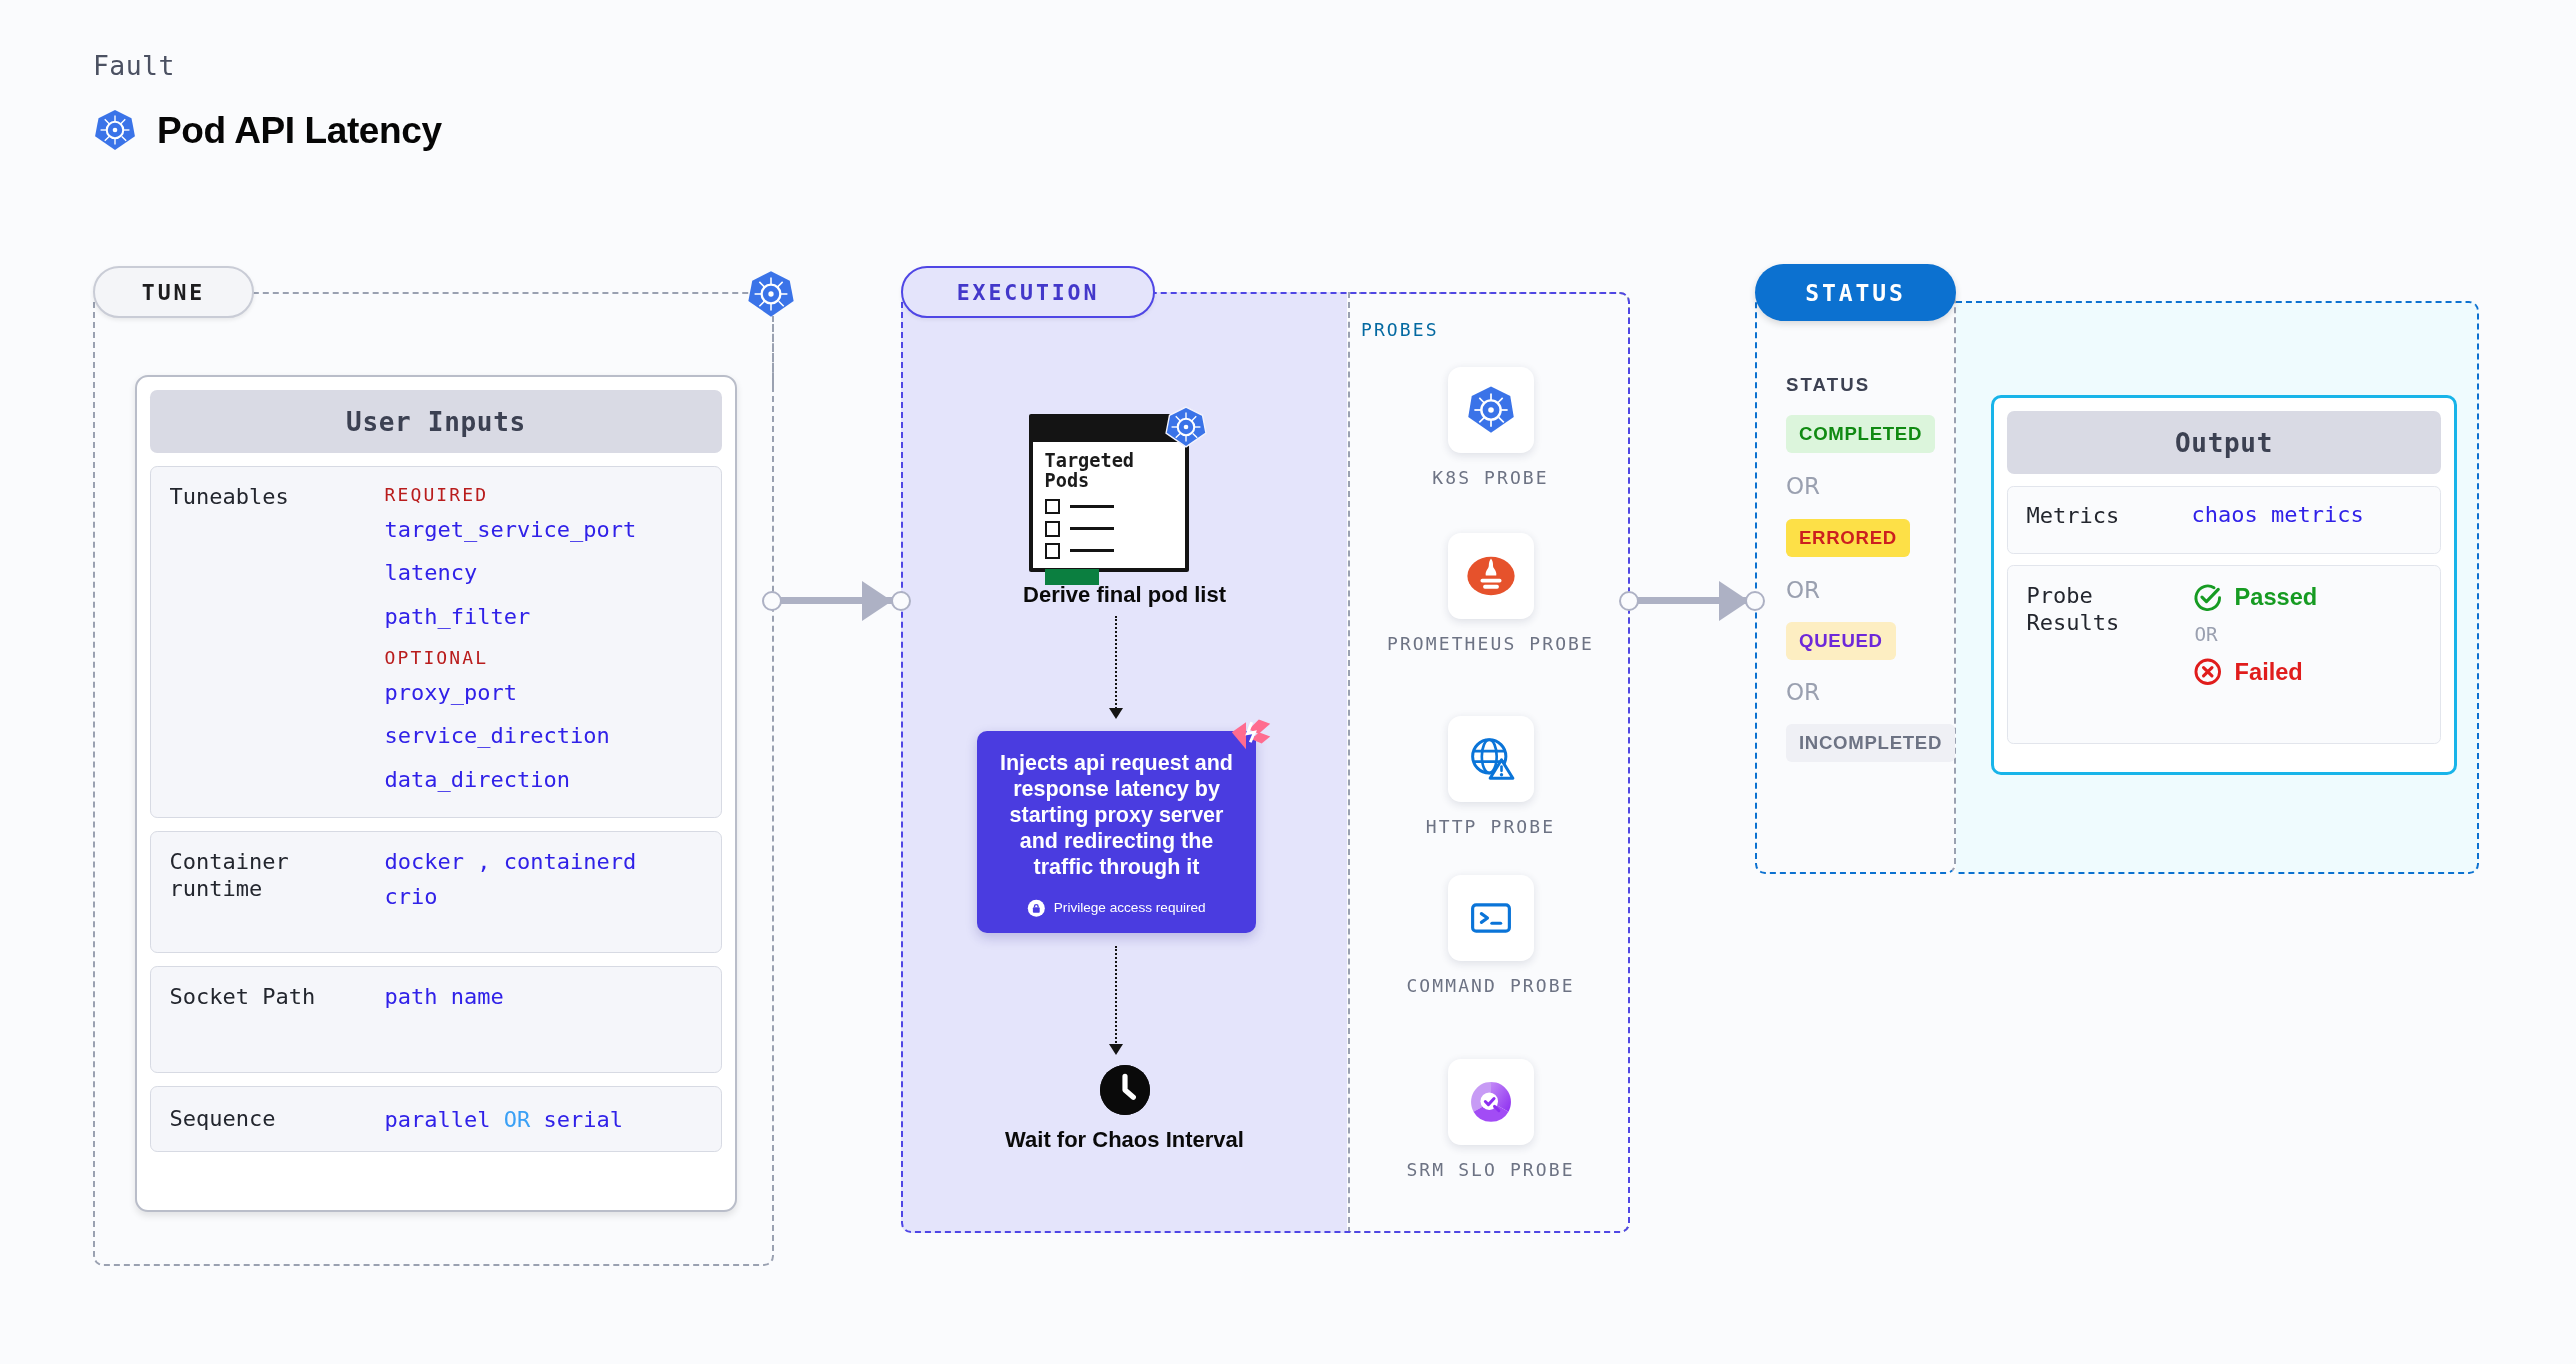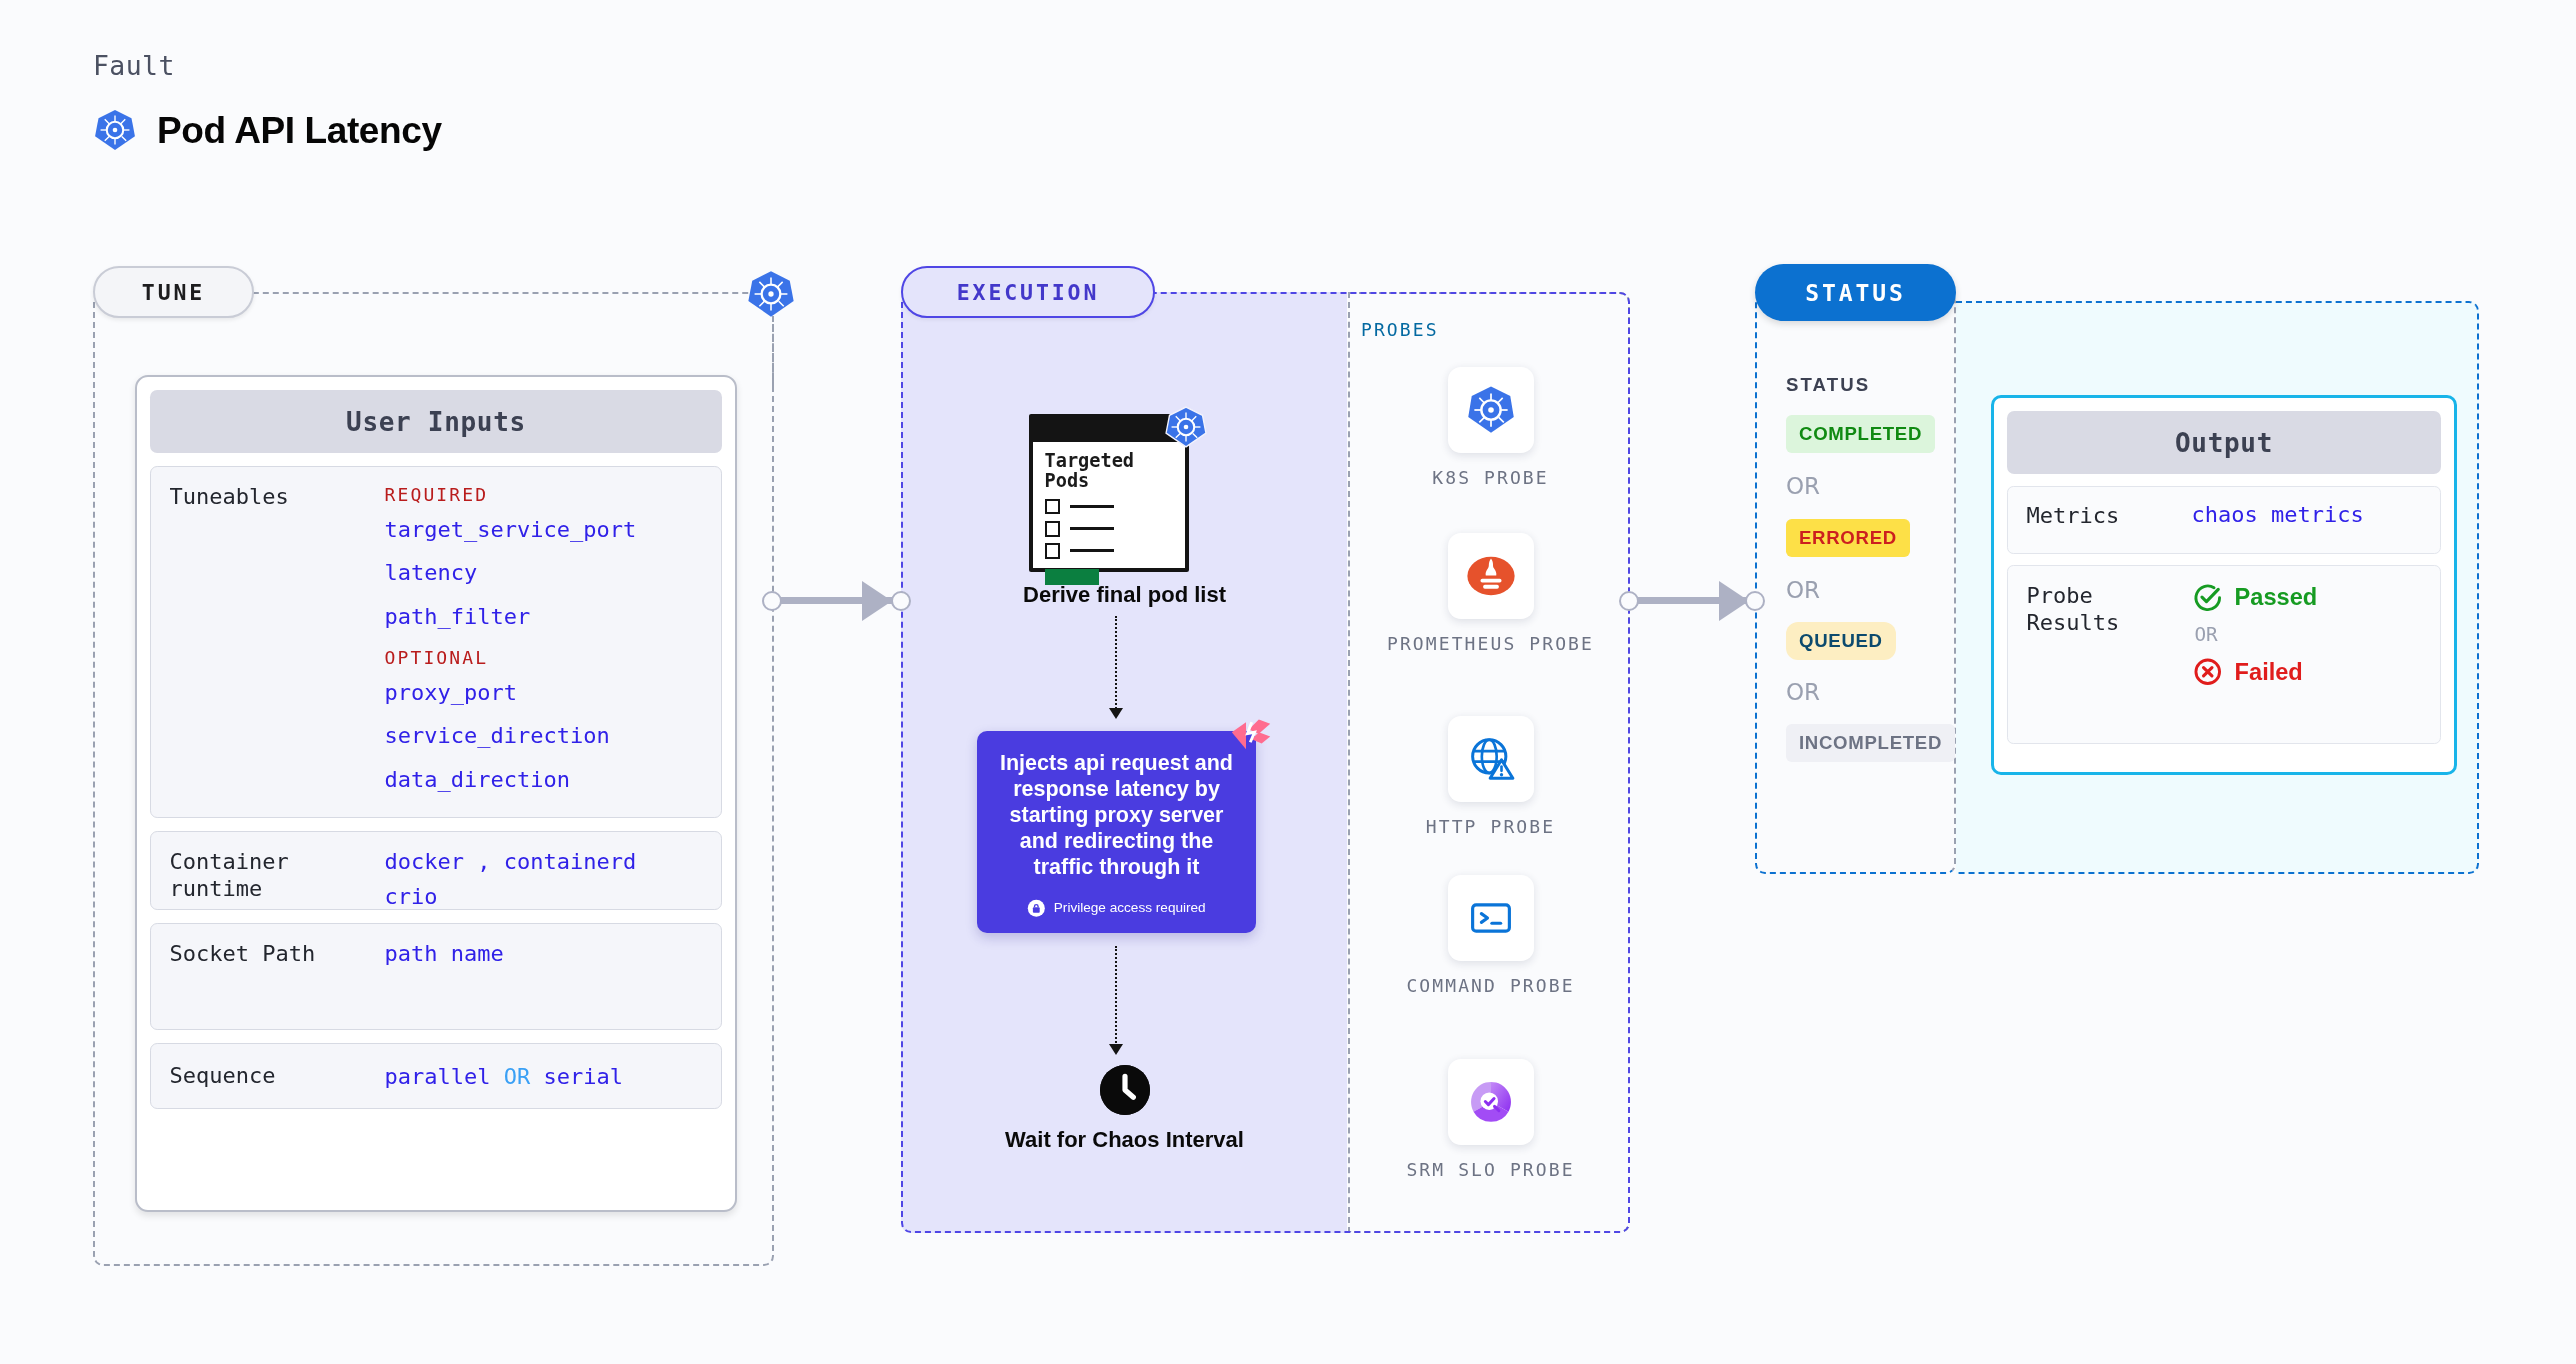--- a/index.html
+++ b/index.html
@@ -275,21 +275,21 @@
       <div class="tune-val">target_service_port</div>
       <div class="tune-val">latency</div>
       <div class="tune-val">path_filter</div>
       <div class="req-label">OPTIONAL</div>
       <div class="tune-val">proxy_port</div>
       <div class="tune-val">service_direction</div>
       <div class="tune-val">data_direction</div>
     </div>
   </div>
 
-  <div class="sub-box" style="height:79px">
+  <div class="sub-box" style="height:122px">
     <div class="sub-label">Container runtime</div>
     <div class="sub-values">
       <div class="tune-val" style="margin-bottom:10px">
         <span>docker</span>
         <span class="comma">,</span>
         <span>containerd</span>
       </div>
       <div class="tune-val">crio</div>
     </div>
   </div>
@@ -484,21 +484,21 @@
 <div id="result-box" class="dashed-box"></div>
 <div id="status-box" class="dashed-box"></div>
 <div id="result-chip" class="stage-chip">STATUS</div>
 
 <div id="status-title">STATUS</div>
 
 <div class="badge" style="top:415px; background:#dcf5dc; color:#108a12;">COMPLETED</div>
 <div class="or-txt" style="top:473px;">OR</div>
 <div class="badge" style="top:519px; background:#fde047; color:#cc1f1f;">ERRORED</div>
 <div class="or-txt" style="top:577px;">OR</div>
-<div class="badge" style="top:622px; background:#fdeec2; color:#0c4a6e;border-radius:12px;">QUEUED</div>
+<div class="badge" style="top:622px; background:#fdeec2; color:#6d28d9;">QUEUED</div>
 <div class="or-txt" style="top:679px;">OR</div>
 <div class="badge" style="top:724px; background:#eff0f5; color:#6d7384;">INCOMPLETED</div>
 
 <div id="output-card">
   <div class="panel-header">Output</div>
 
   <div class="out-row" style="height:68px">
     <div class="out-label">Metrics</div>
     <div class="out-value">chaos metrics</div>
   </div>

